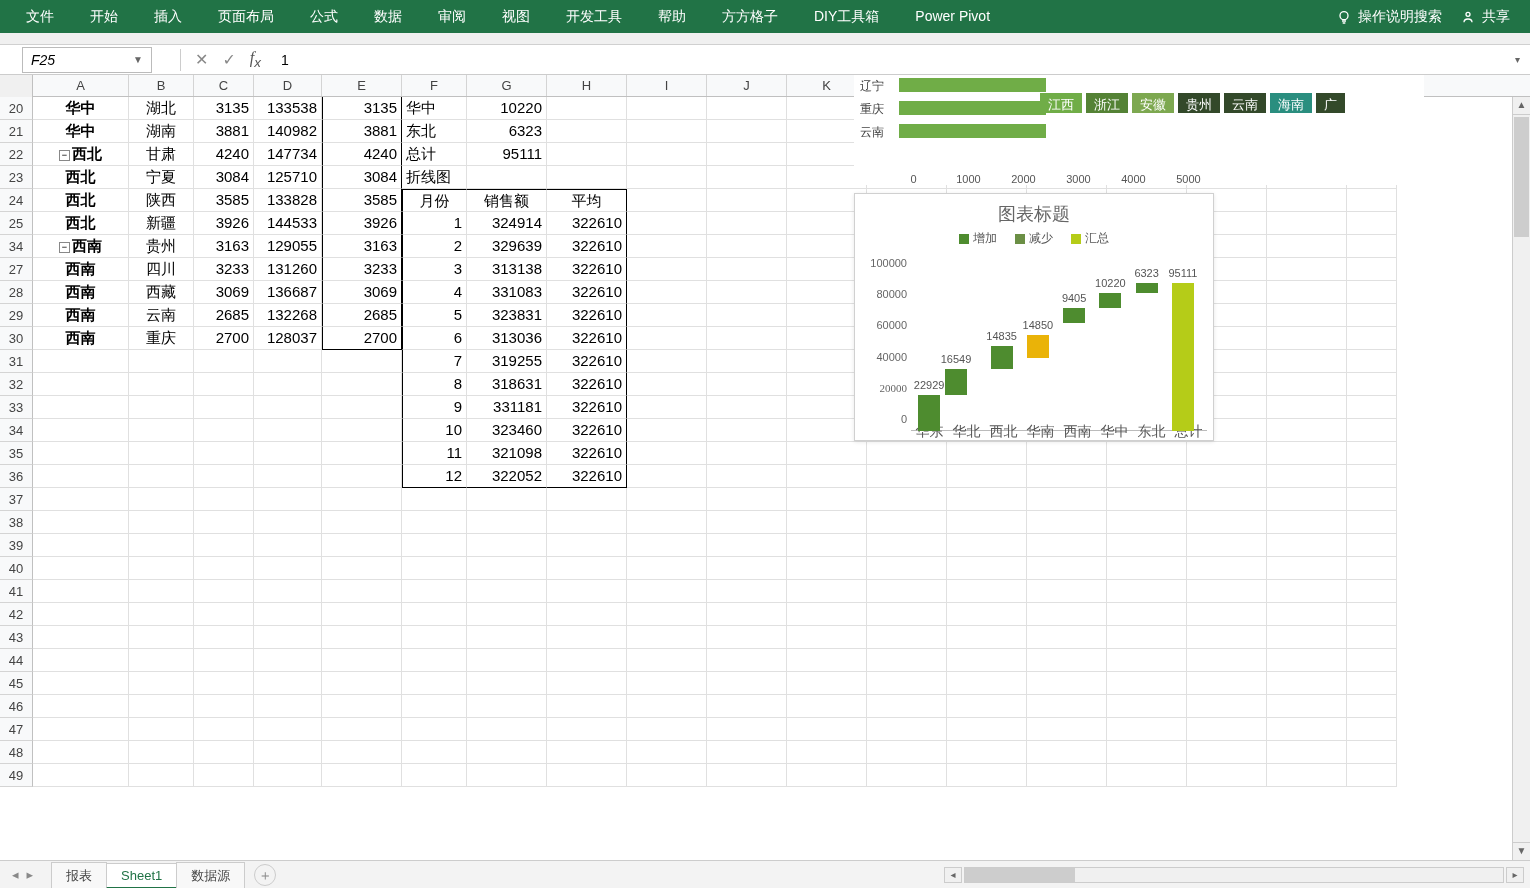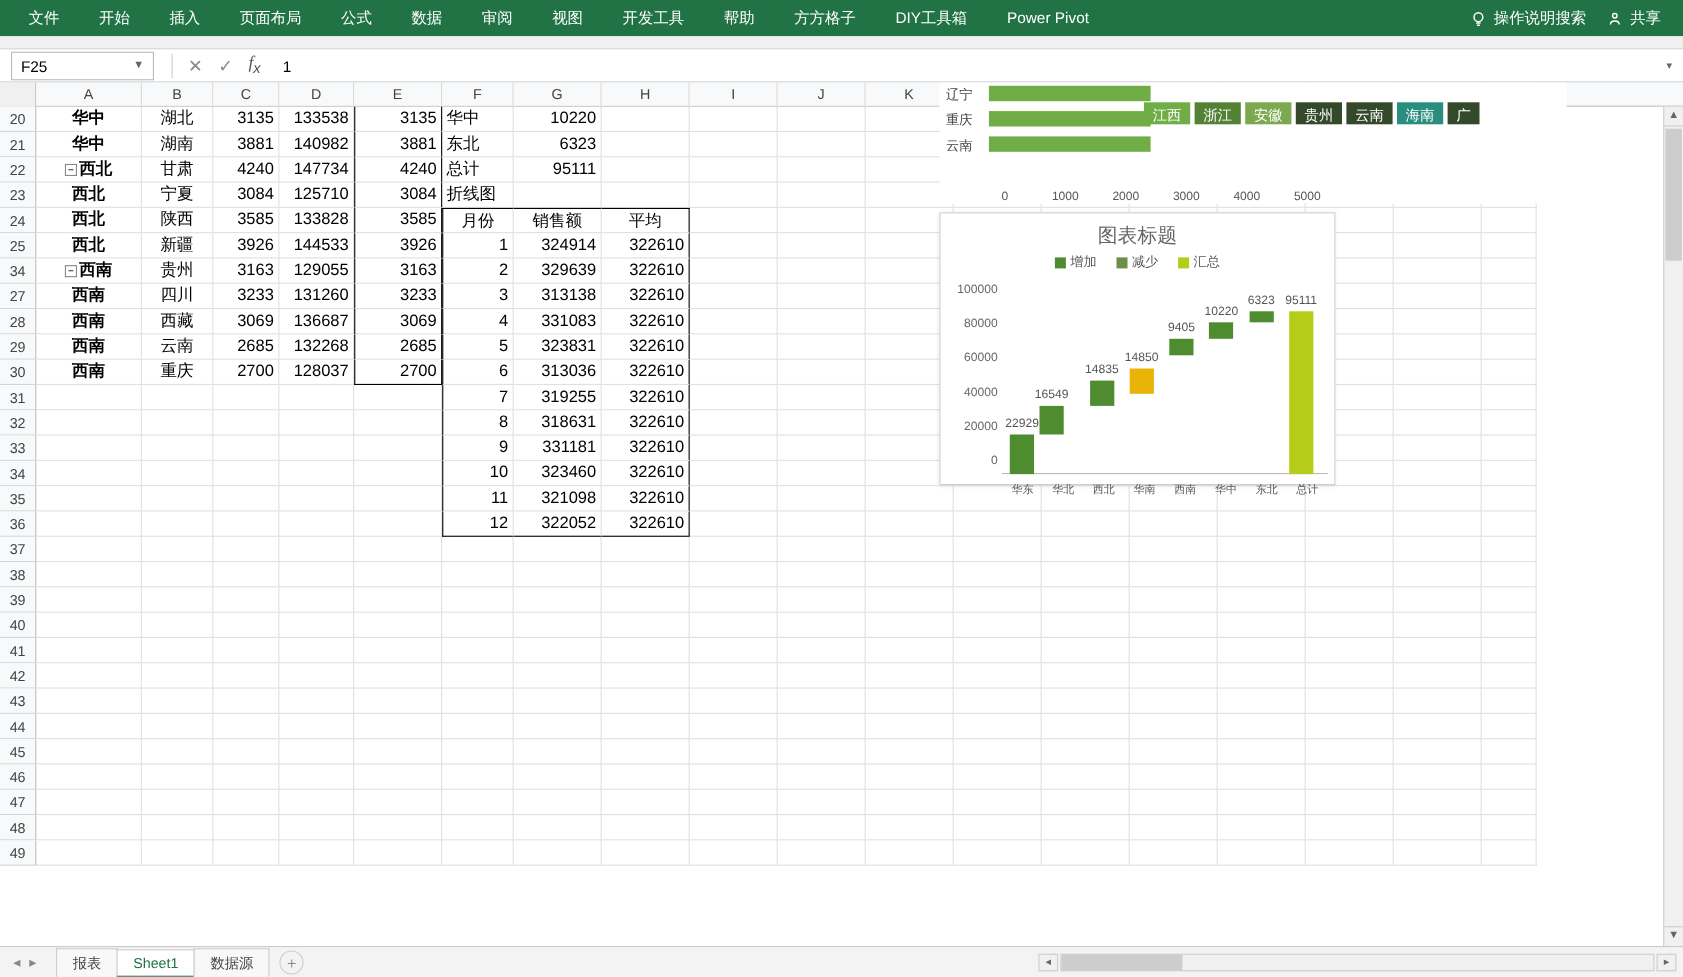--- a/index.html
+++ b/index.html
@@ -11,21 +11,21 @@
 .ribbon-right { margin-left:auto; display:flex; align-items:center; gap:18px; padding-right:12px; }
 .ribbon-item { display:flex; align-items:center; gap:6px; cursor:pointer; }
 .bulb-icon { width:16px; height:16px; }
 .share-icon { width:16px; height:16px; }
 
 
 .sub-ribbon { background:#f0f0f0; height:12px; border-bottom:1px solid #d0d0d0; }
 
 
 .formula-bar { display:flex; align-items:center; height:30px; border-bottom:1px solid #ccc; background:#fff; }
-.namebox { width:130px; height:26px; border:1px solid #bbb; margin:0 10px; display:flex; align-items:center; padding:0 8px; font-size:14px; justify-content:space-between; }
+.namebox { width:130px; height:26px; border:1px solid #bbb; margin:0 22px; display:flex; align-items:center; padding:0 8px; font-size:14px; justify-content:space-between;font-style:italic; }
 .namebox-dd { font-size:10px; color:#666; }
 .fx-divider { width:1px; height:22px; background:#ccc; margin:0 6px; }
 .fx-btns { display:flex; align-items:center; gap:14px; padding:0 8px; color:#888; }
 .fx-btn { font-size:16px; cursor:pointer; }
 .fx-label { font-style:italic; font-family:"Times New Roman",serif; font-size:16px; color:#555; }
 .formula-input { flex:1; padding:0 12px; font-size:14px; outline:none; border:none; }
 .formula-expand { padding:0 10px; color:#666; font-size:10px; cursor:pointer; }
 
 
 .grid-area { position:relative; width:100%; height:calc(888px - 33px - 12px - 30px - 28px); overflow:hidden; }
@@ -66,21 +66,21 @@
 .chart2-title { text-align:center; font-size:18px; color:#666; padding:8px 0 4px; }
 .chart2-legend { display:flex; justify-content:center; gap:18px; font-size:12px; color:#555; padding-bottom:6px; }
 .leg-item { display:flex; align-items:center; gap:4px; }
 .leg-sw { width:10px; height:10px; }
 .chart2-plot { position:relative; height:200px; margin:0 6px 0 56px; }
 .yaxis { position:absolute; left:-50px; top:0; height:100%; width:46px; font-size:11px; color:#666; }
 .ytick { position:absolute; right:0; transform:translateY(-50%); }
 .baseline { position:absolute; left:0; right:0; bottom:22px; height:1px; background:#bbb; }
 .wbar { position:absolute; width:22px; }
 .wbar-label { position:absolute; top:-16px; left:50%; transform:translateX(-50%); font-size:11px; color:#555; white-space:nowrap; }
-.xaxis { position:absolute; left:0; right:0; bottom:1px; display:flex; font-size:10px; color:#555;align-items:center; }
+.xaxis { position:absolute; left:0; right:0; bottom:12px; display:flex; font-size:14px; color:#555;align-items:center; }
 .xtick { flex:1; text-align:center; }
 
 
 .sheet-bar { position:absolute; bottom:0; left:0; right:0; height:28px; background:#f3f3f3; border-top:1px solid #ccc; display:flex; align-items:center; font-size:13px; }
 .sheet-nav { display:flex; gap:8px; padding:0 12px; color:#888; }
 .sheet-nav span { cursor:pointer; }
 .sheet-tabs { display:flex; align-items:flex-end; height:28px; margin-left:6px; }
 .sheet-tab { padding:4px 14px; border:1px solid #ccc; border-bottom:none; background:#f8f8f8; margin-right:-1px; cursor:pointer; color:#444; }
 .sheet-tab.active { background:#fff; color:#217346; border-bottom:2px solid #217346; font-weight:500; }
 .sheet-add { width:22px; height:22px; border:1px solid #ccc; border-radius:50%; margin-left:10px; text-align:center; line-height:20px; color:#888; cursor:pointer; font-size:14px; }
@@ -844,21 +844,21 @@
           <span>减少</span>
         </div>
         <div class="leg-item">
           <div class="leg-sw" style="background: rgb(181, 204, 24);"></div>
           <span>汇总</span>
         </div>
       </div>
     <div class="chart2-plot" id="c2-plot">
       <div class="yaxis" id="c2-yaxis">
           <div class="ytick" style="bottom: 22px;">0</div>
-          <div class="ytick" style="bottom: 53.2px;">20000</div>
+          <div class="ytick" style="bottom: 53.2px; font-family: Liberation Serif, serif;">20000</div>
           <div class="ytick" style="bottom: 84.4px;">40000</div>
           <div class="ytick" style="bottom: 115.6px;">60000</div>
           <div class="ytick" style="bottom: 146.8px;">80000</div>
           <div class="ytick" style="bottom: 178px;">100000</div>
         </div>
       <div class="baseline"></div>
       <div class="xaxis" id="c2-xaxis">
           <div class="xtick">华东</div>
           <div class="xtick">华北</div>
           <div class="xtick">西北</div>

